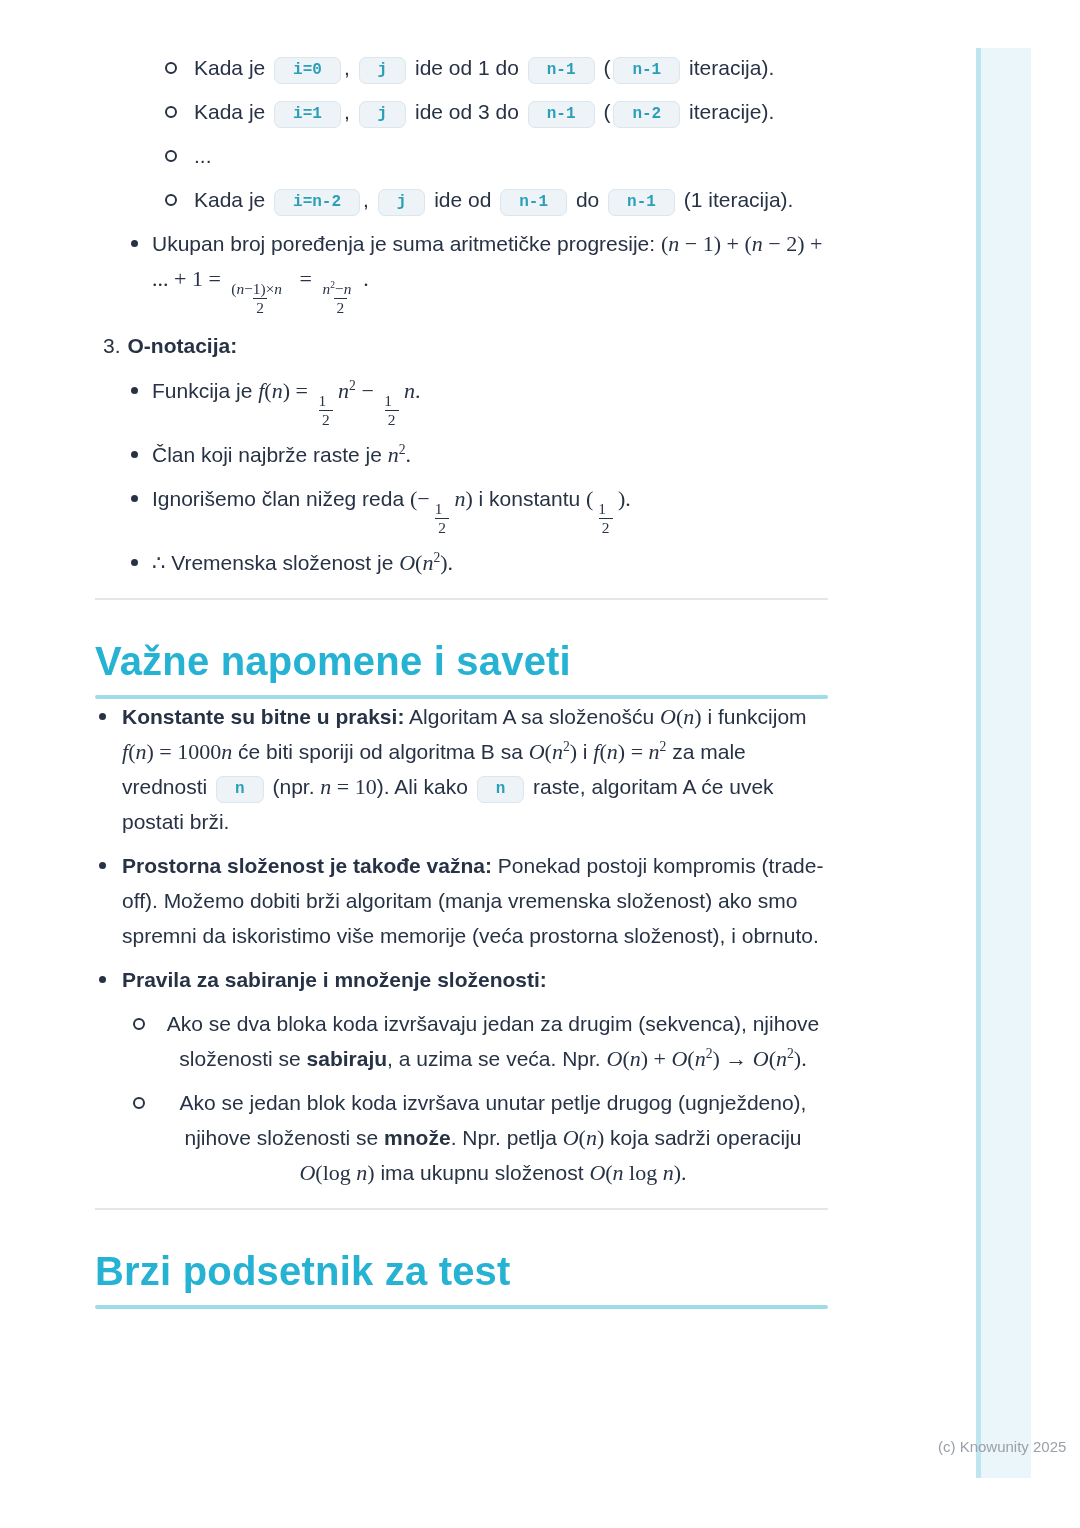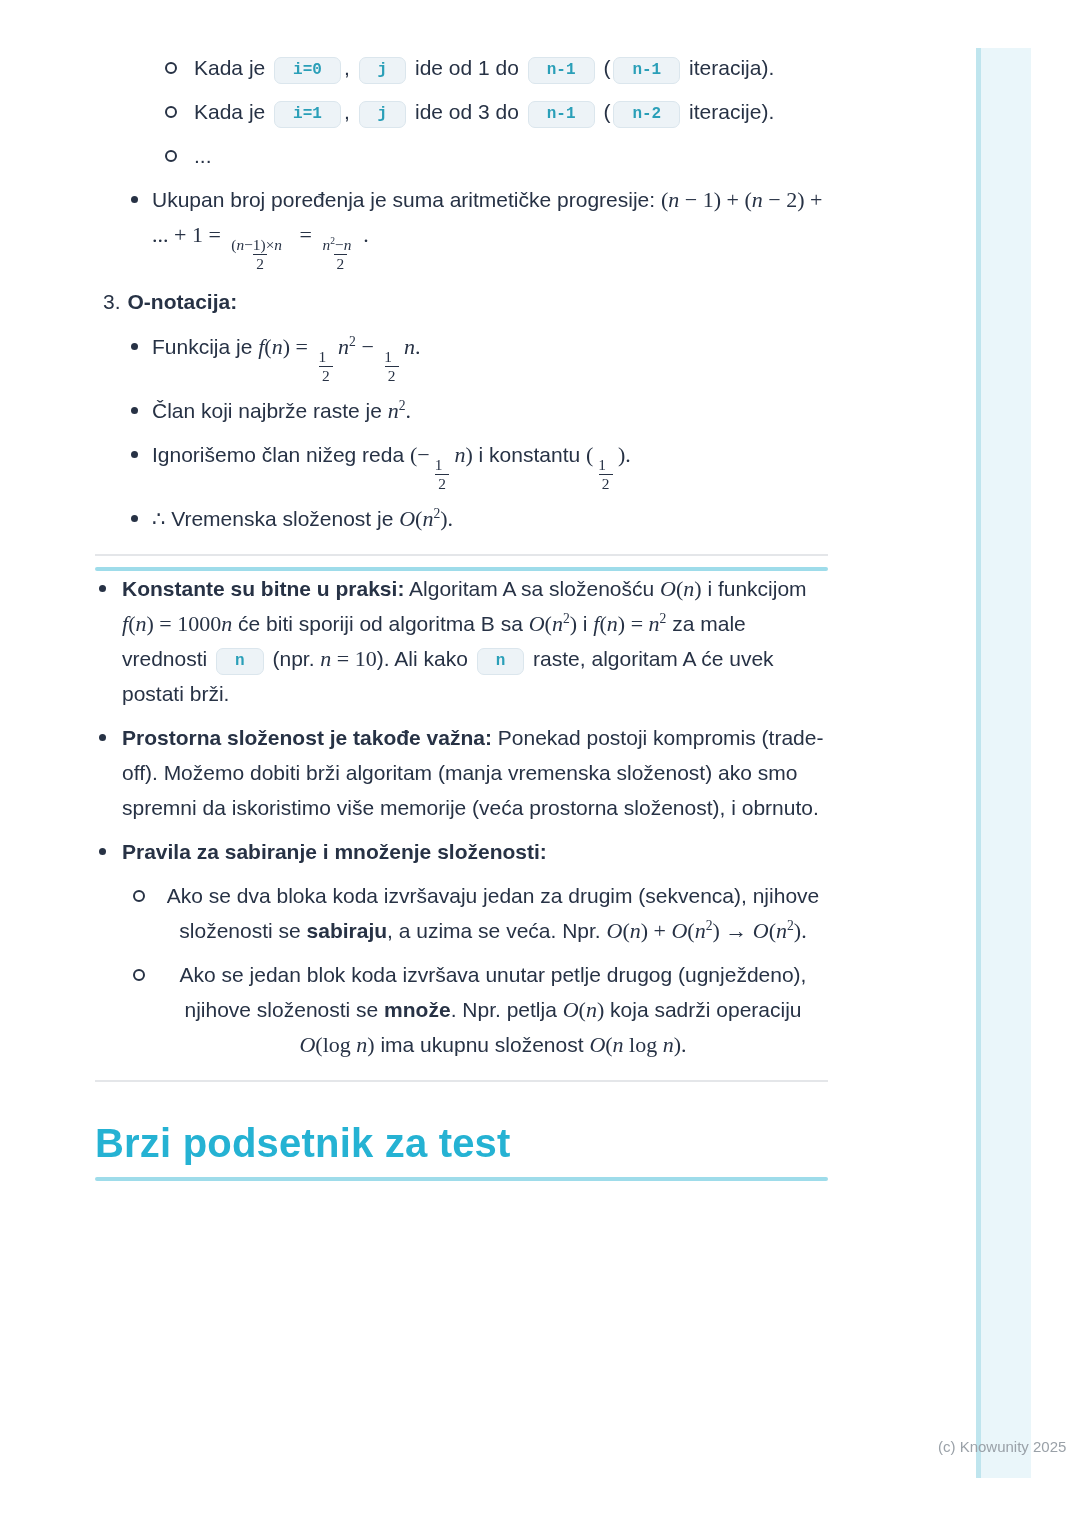--- a/index.html
+++ b/index.html
@@ -67,20 +67,24 @@
       <span class="li-text"><span>Kada je </span><span class="code">i=0</span><span>, </span><span class="code">j</span><span> ide od 1 do </span><span class="code">n-1</span><span> (</span><span class="code">n-1</span><span> iteracija).</span></span>
     </div>
     <div class="li lv3">
       <span class="marker circle"></span>
       <span class="li-text"><span>Kada je </span><span class="code">i=1</span><span>, </span><span class="code">j</span><span> ide od 3 do </span><span class="code">n-1</span><span> (</span><span class="code">n-2</span><span> iteracije).</span></span>
     </div>
     <div class="li lv3">
       <span class="marker circle"></span>
       <span class="li-text"><span>...</span></span>
     </div>
+    <div class="li lv3">
+      <span class="marker circle"></span>
+      <span class="li-text"><span>Kada je </span><span class="code">i=n-2</span><span>, </span><span class="code">j</span><span> ide od </span><span class="code">n-1</span><span> do </span><span class="code">n-1</span><span> (1 iteracija).</span></span>
+    </div>
     <div class="li lv2 mt14">
       <span class="marker disc"></span>
       <span class="li-text"><span>Ukupan broj poređenja je suma aritmetičke progresije: </span><span class="math"><span class="mr">(</span><i class="mi">n</i><span class="mr"> − 1) + (</span><i class="mi">n</i><span class="mr"> − 2) + ... + 1 = </span><span class="frac">
             <span class="num"><span class="mr">(</span><i class="mi">n</i><span class="mr">−1)×</span><i class="mi">n</i></span>
             <span class="den"><span class="mr">2</span></span>
           </span><span class="mr"> = </span><span class="frac">
             <span class="num"><i class="mi">n</i><sup>2</sup><span class="mr">−</span><i class="mi">n</i></span>
             <span class="den"><span class="mr">2</span></span>
           </span><span class="mr">.</span></span></span>
     </div>
@@ -110,20 +114,21 @@
           </span><i class="mi">n</i><span class="mr">)</span></span><span> i konstantu </span><span class="math"><span class="mr">(</span><span class="frac">
             <span class="num"><span class="mr">1</span></span>
             <span class="den"><span class="mr">2</span></span>
           </span><span class="mr">).</span></span></span>
     </div>
     <div class="li lv2">
       <span class="marker disc"></span>
       <span class="li-text"><span>∴ Vremenska složenost je </span><span class="math"><i class="mi">O</i><span class="mr">(</span><i class="mi">n</i><sup>2</sup><span class="mr">).</span></span></span>
     </div>
     <div class="divider mt18"></div>
+    <h2 class="heading">Važne napomene i saveti</h2>
     <div class="heading-underline"></div>
     <div class="li nt1">
       <span class="marker disc"></span>
       <span class="li-text"><strong class="b">Konstante su bitne u praksi:</strong><span> Algoritam A sa složenošću </span><span class="math"><i class="mi">O</i><span class="mr">(</span><i class="mi">n</i><span class="mr">)</span></span><span> i funkcijom </span><span class="math"><i class="mi">f</i><span class="mr">(</span><i class="mi">n</i><span class="mr">) = 1000</span><i class="mi">n</i></span><span> će biti sporiji od algoritma B sa </span><span class="math"><i class="mi">O</i><span class="mr">(</span><i class="mi">n</i><sup>2</sup><span class="mr">)</span></span><span> i </span><span class="math"><i class="mi">f</i><span class="mr">(</span><i class="mi">n</i><span class="mr">) = </span><i class="mi">n</i><sup>2</sup></span><span> za male vrednosti </span><span class="code">n</span><span> (npr. </span><span class="math"><i class="mi">n</i><span class="mr"> = 10</span></span><span>). Ali kako </span><span class="code">n</span><span> raste, algoritam A će uvek postati brži.</span></span>
     </div>
     <div class="li nt1">
       <span class="marker disc"></span>
       <span class="li-text"><strong class="b">Prostorna složenost je takođe važna:</strong><span> Ponekad postoji kompromis (trade-off). Možemo dobiti brži algoritam (manja vremenska složenost) ako smo spremni da iskoristimo više memorije (veća prostorna složenost), i obrnuto.</span></span>
     </div>
     <div class="li nt1">

